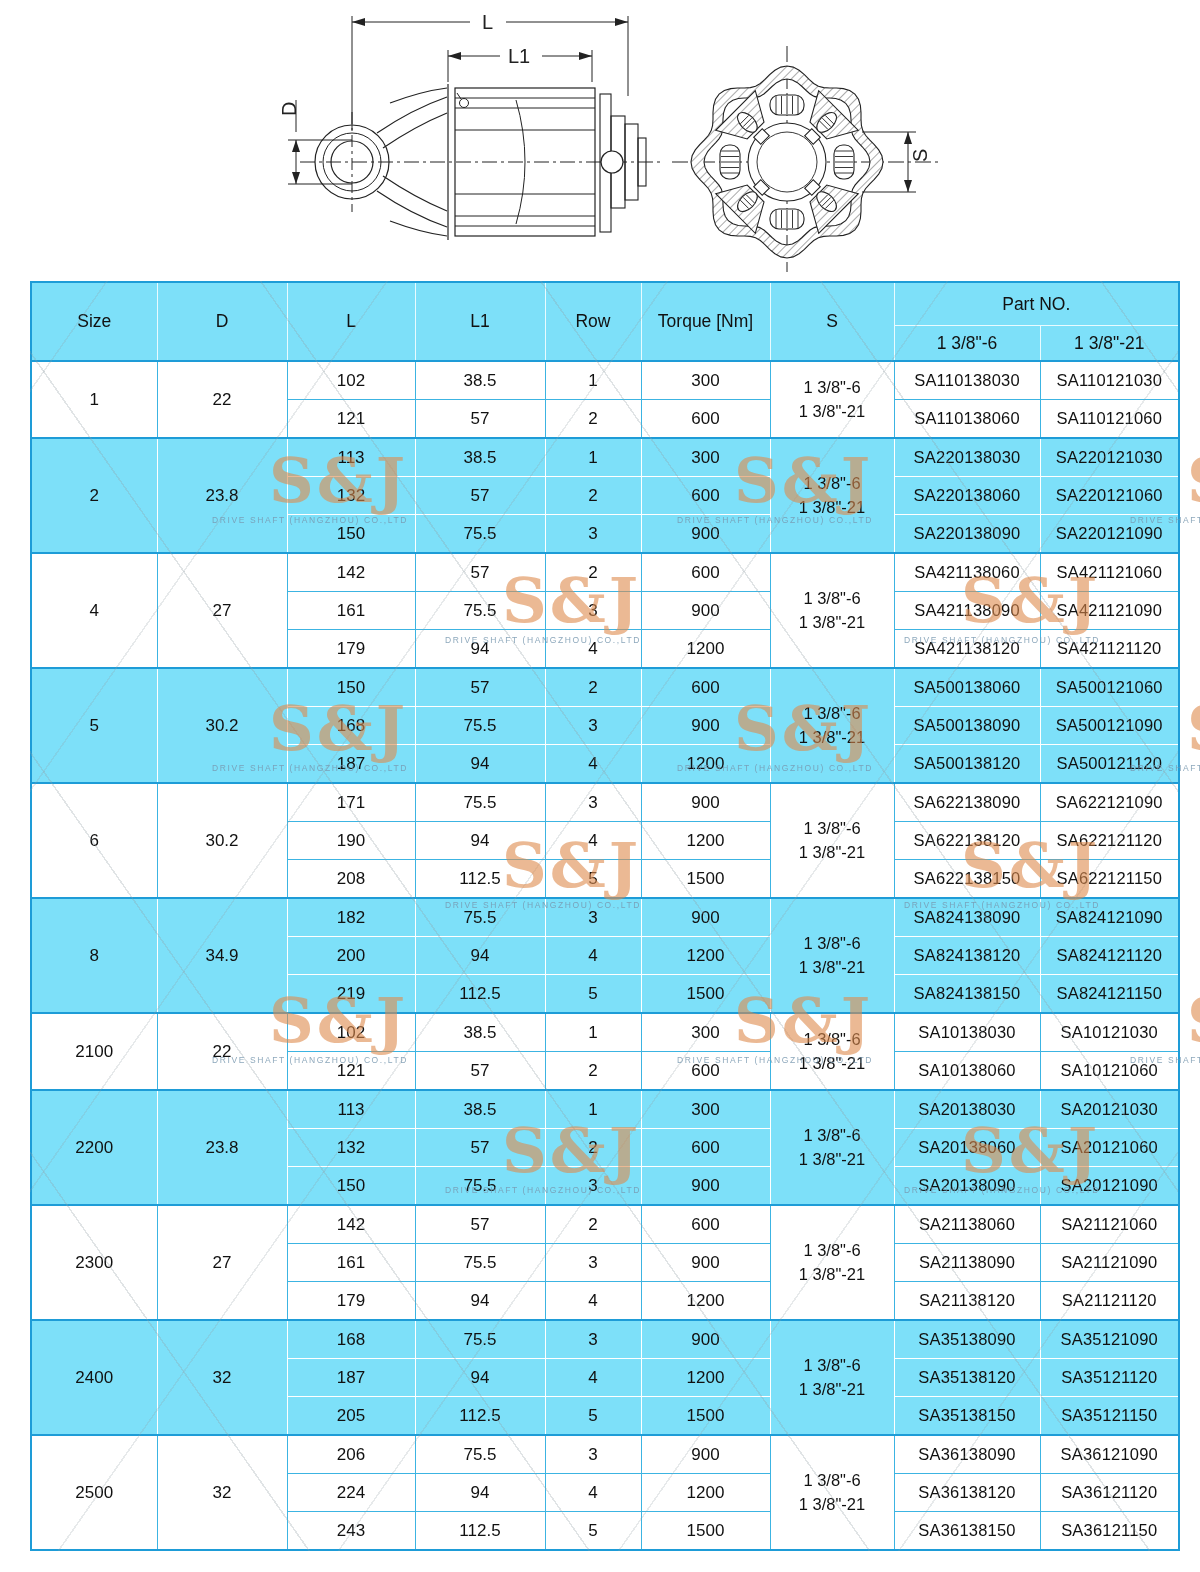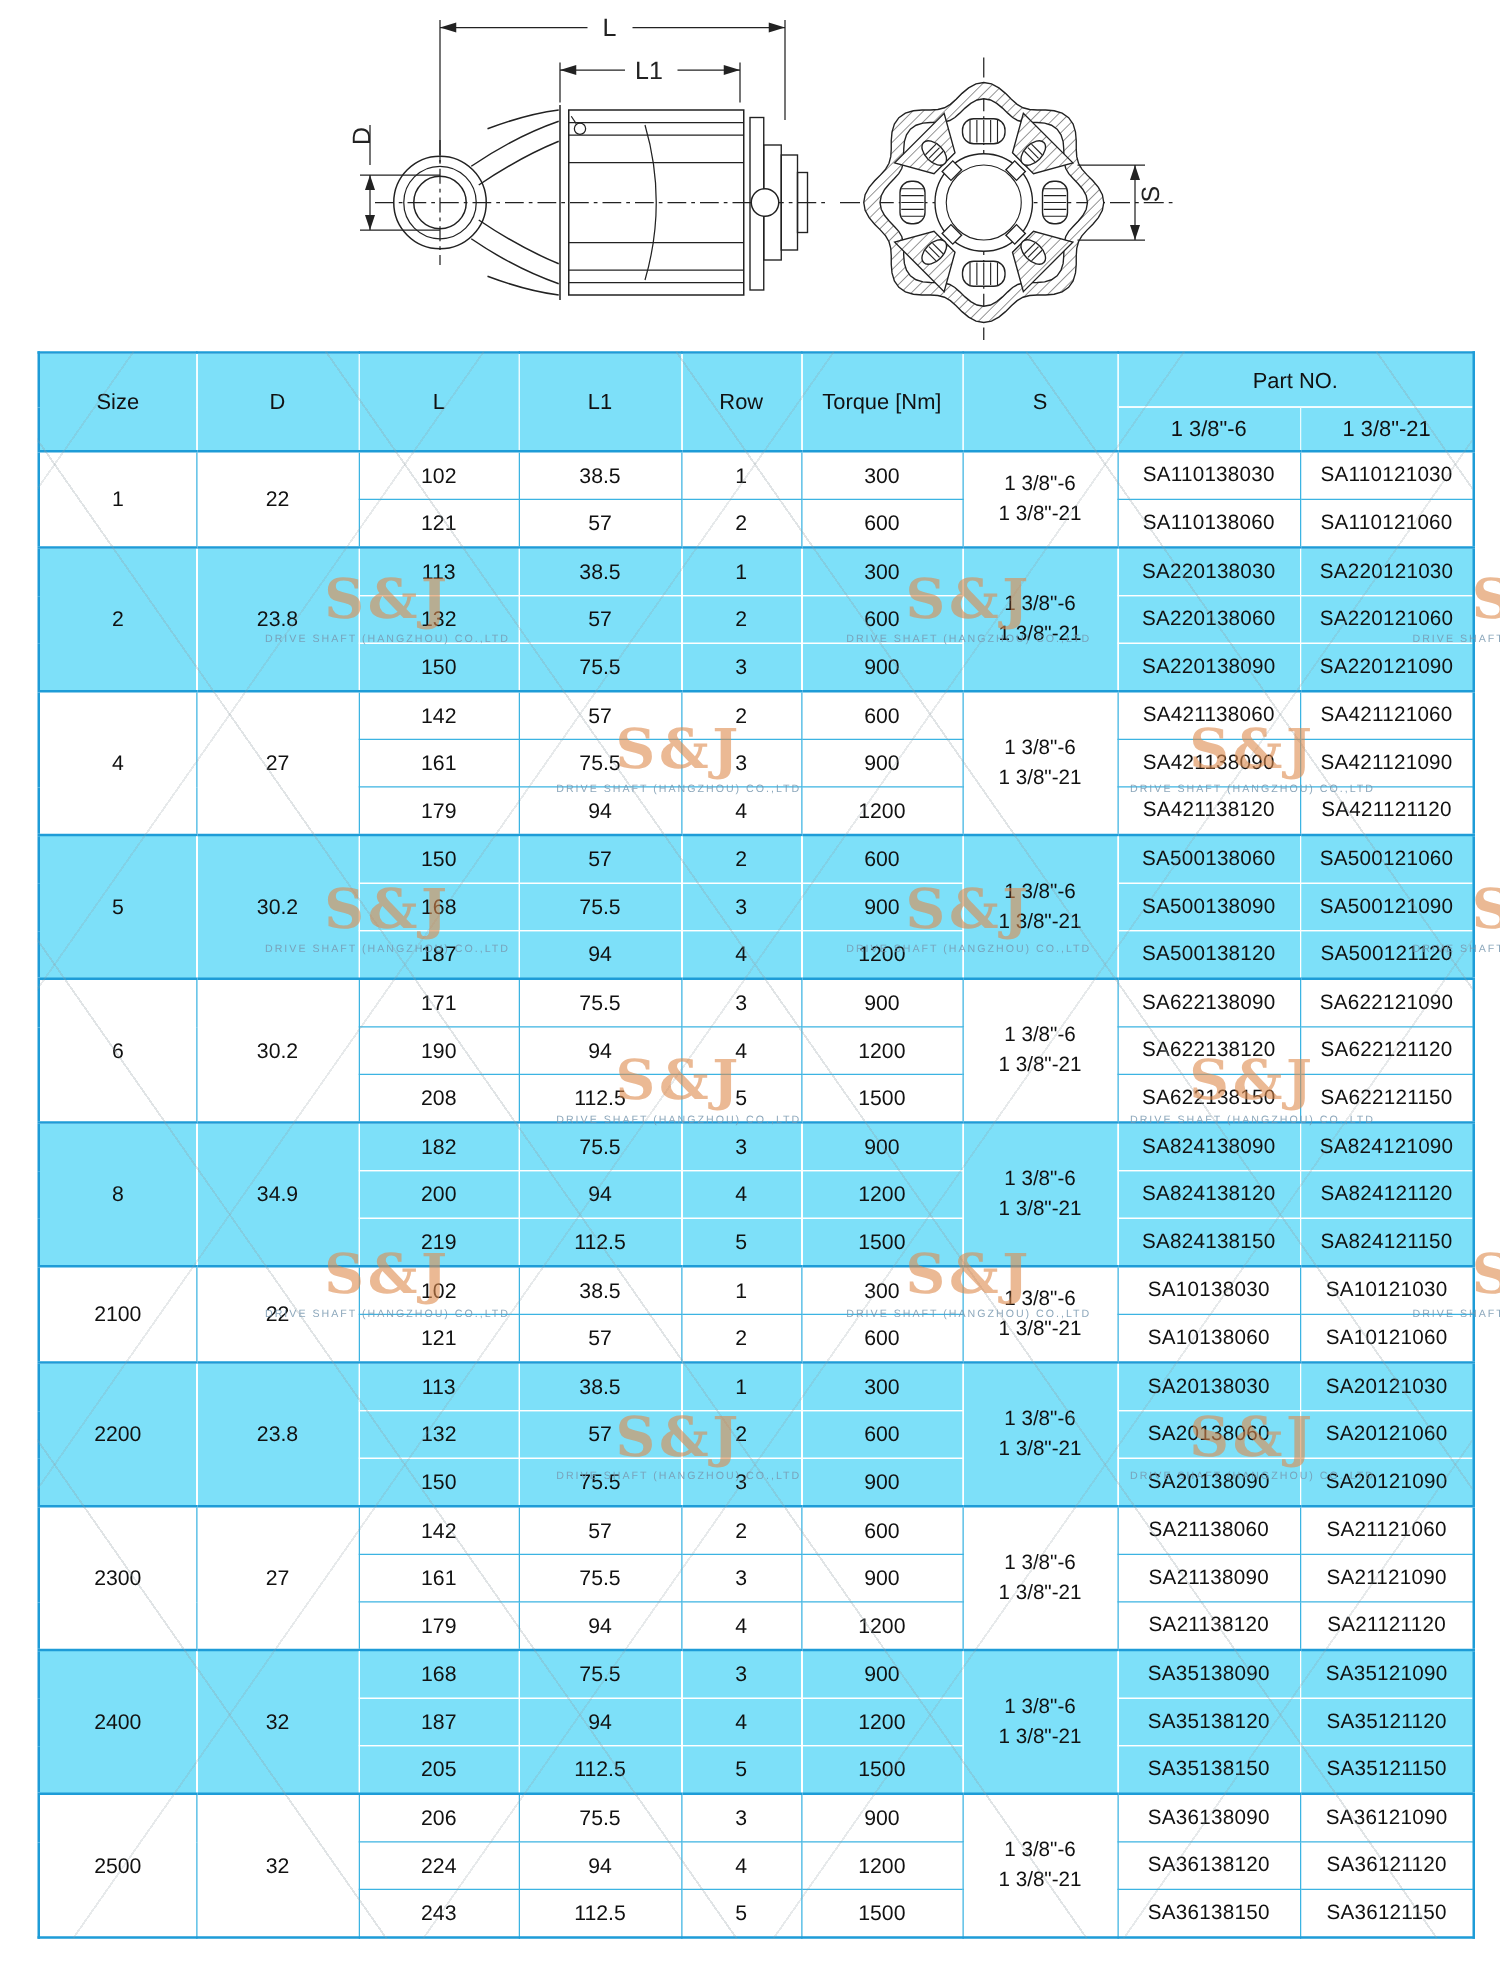--- a/index.html
+++ b/index.html
@@ -25,22 +25,22 @@
   tbody tr.shaded td{background:#7de0f9;border-color:#fff;}
   tbody tr.group-start td{border-top:2px solid #1e9cd7;}
   tbody tr:first-child td{border-top:2px solid #1e9cd7;}
   td.c-part{font-size:16.5px;letter-spacing:.2px;}
   td.c-s{font-size:16.5px;line-height:1.45;}
   
   .lattice{position:absolute;left:30px;top:281px;width:1148px;height:1270px;pointer-events:none;z-index:2;}
   .lat1{background:repeating-linear-gradient(55deg,transparent 0 228px,rgba(145,158,164,.28) 228px 229.5px);}
   .lat2{background:repeating-linear-gradient(-55deg,transparent 0 228px,rgba(145,158,164,.22) 228px 229.5px);}
   .wm{position:absolute;transform:translate(-50%,-50%);text-align:center;pointer-events:none;z-index:3;}
-  .wm-text{font-family:"DejaVu Serif",serif;font-weight:700;font-size:44px;line-height:1;
-    color:rgba(222,138,76,.60);letter-spacing:3px;}
+  .wm-text{font-family:"DejaVu Serif",serif;font-weight:700;font-size:62px;line-height:1;
+    color:rgba(222,138,76,.60);letter-spacing:3px;text-align:right;}
   .wm-cap{font-size:8.5px;letter-spacing:1.6px;margin-top:3px;white-space:nowrap;
     color:rgba(120,152,175,.85);}
 </style>
 </head>
 <body>
 
 <svg class="drawing" width="1200" height="270" viewBox="0 0 1200 270">
   <defs>
     <pattern id="hatch" width="6" height="6" patternUnits="userSpaceOnUse" patternTransform="rotate(45)">
       <rect width="6" height="6" fill="#fff"></rect>

